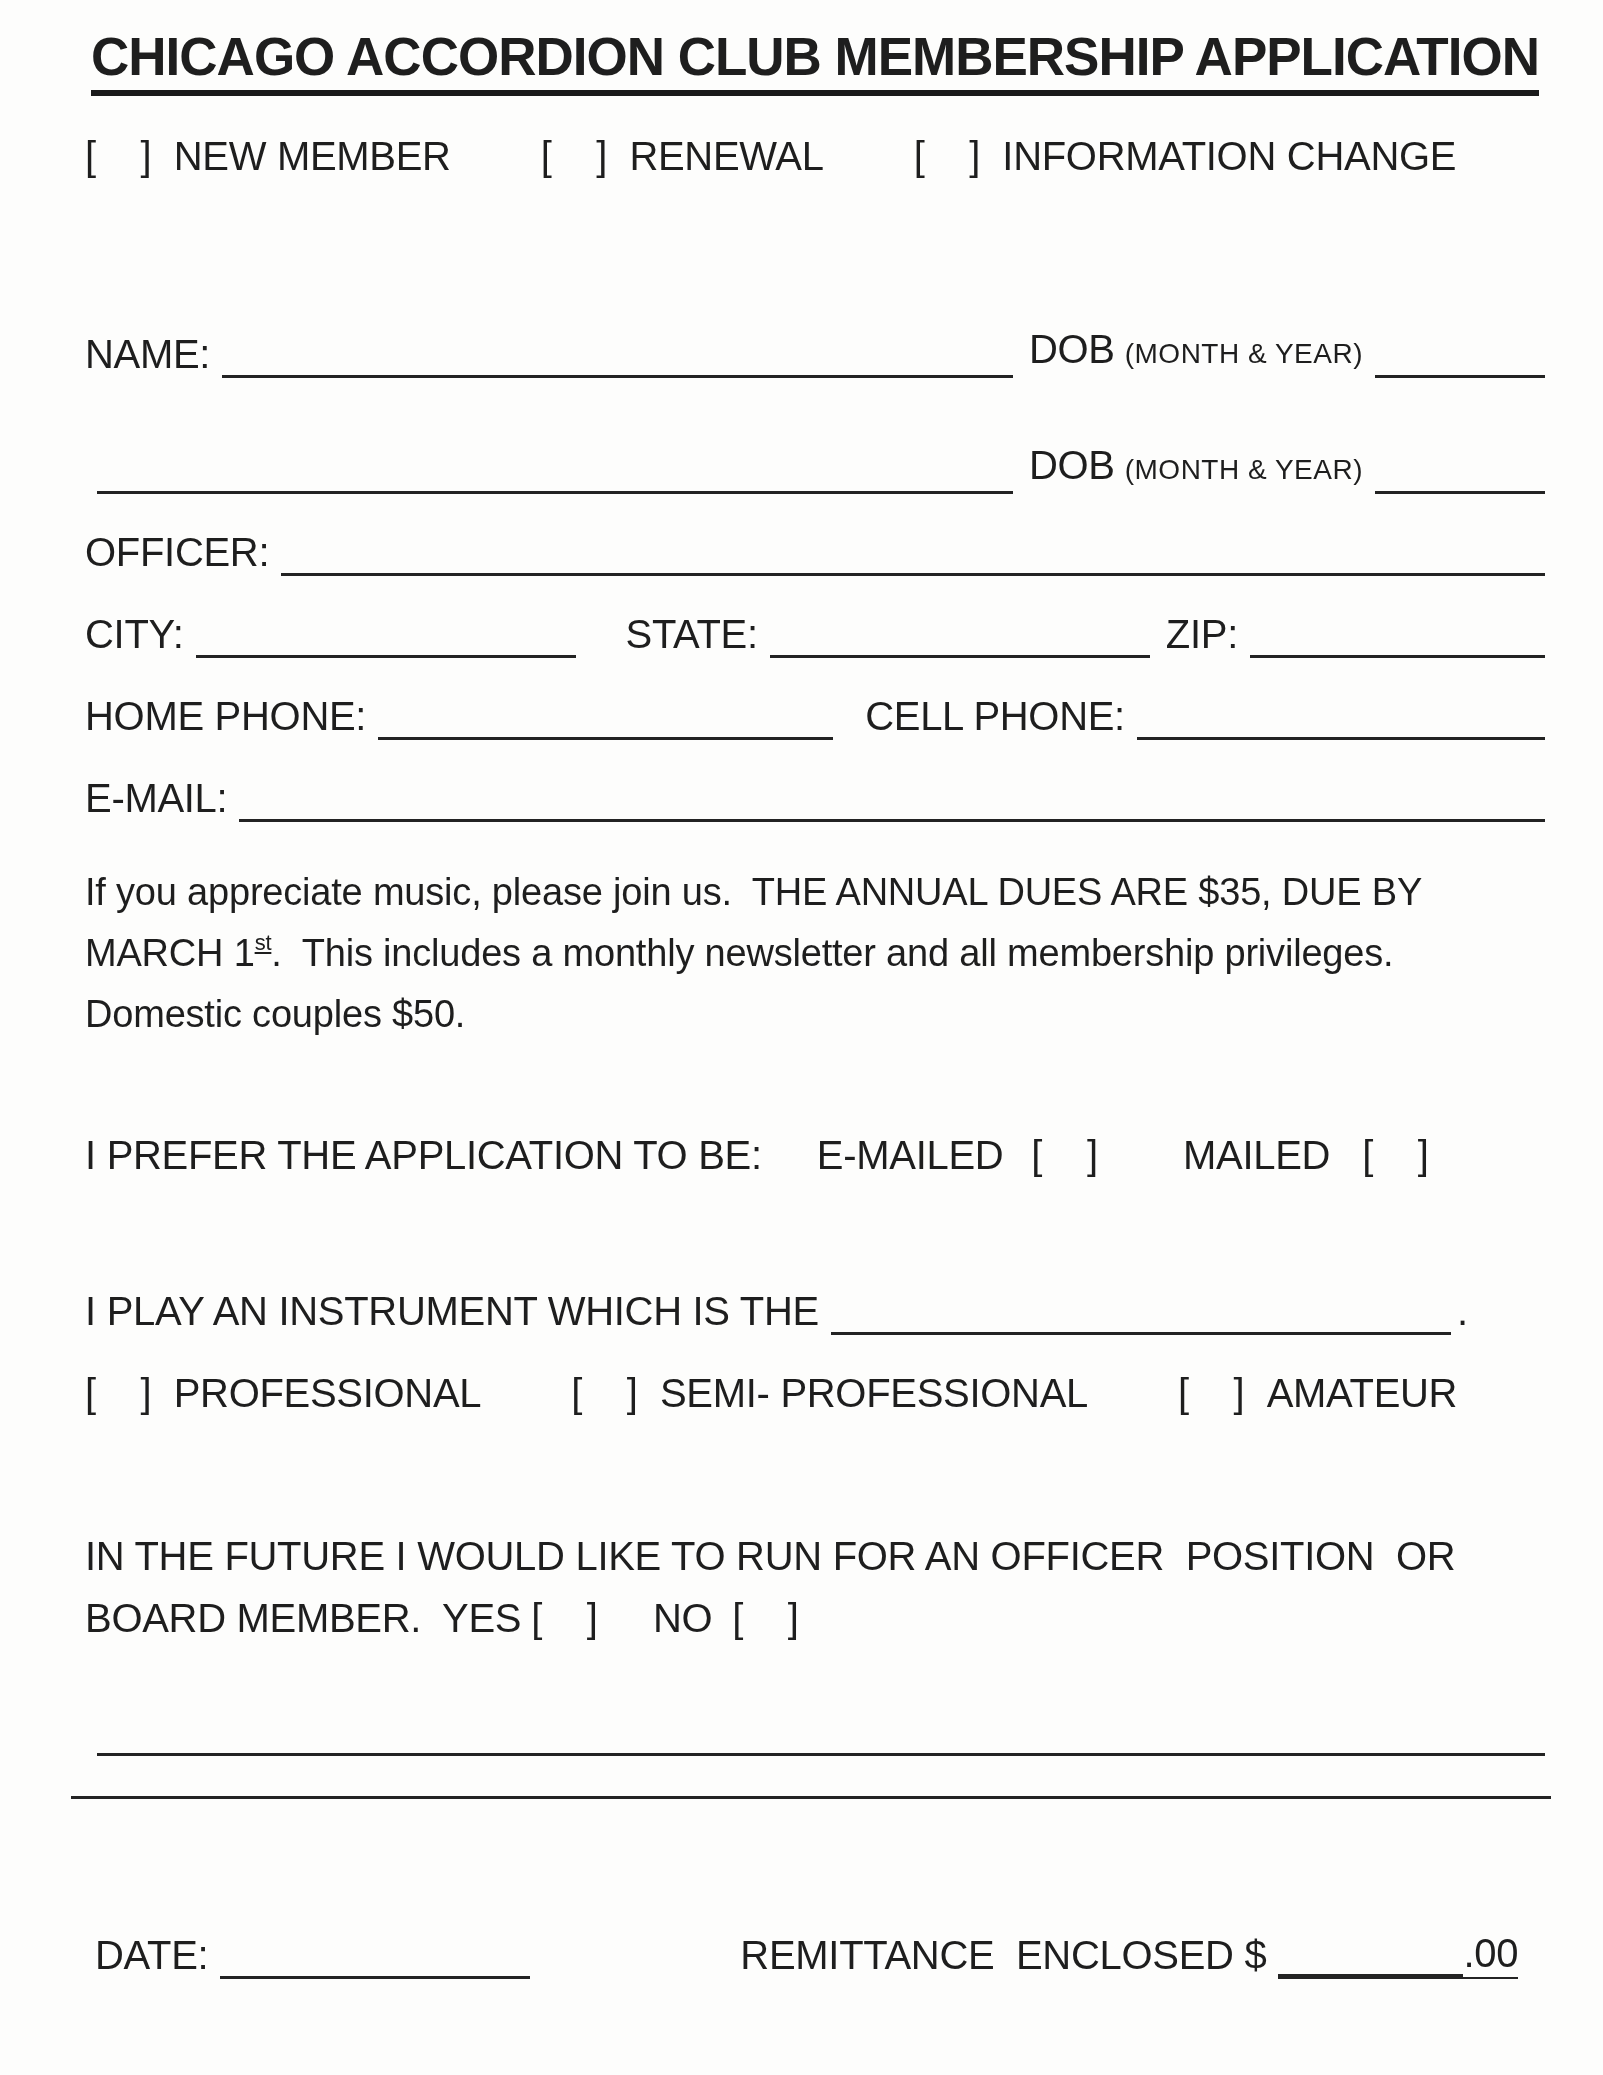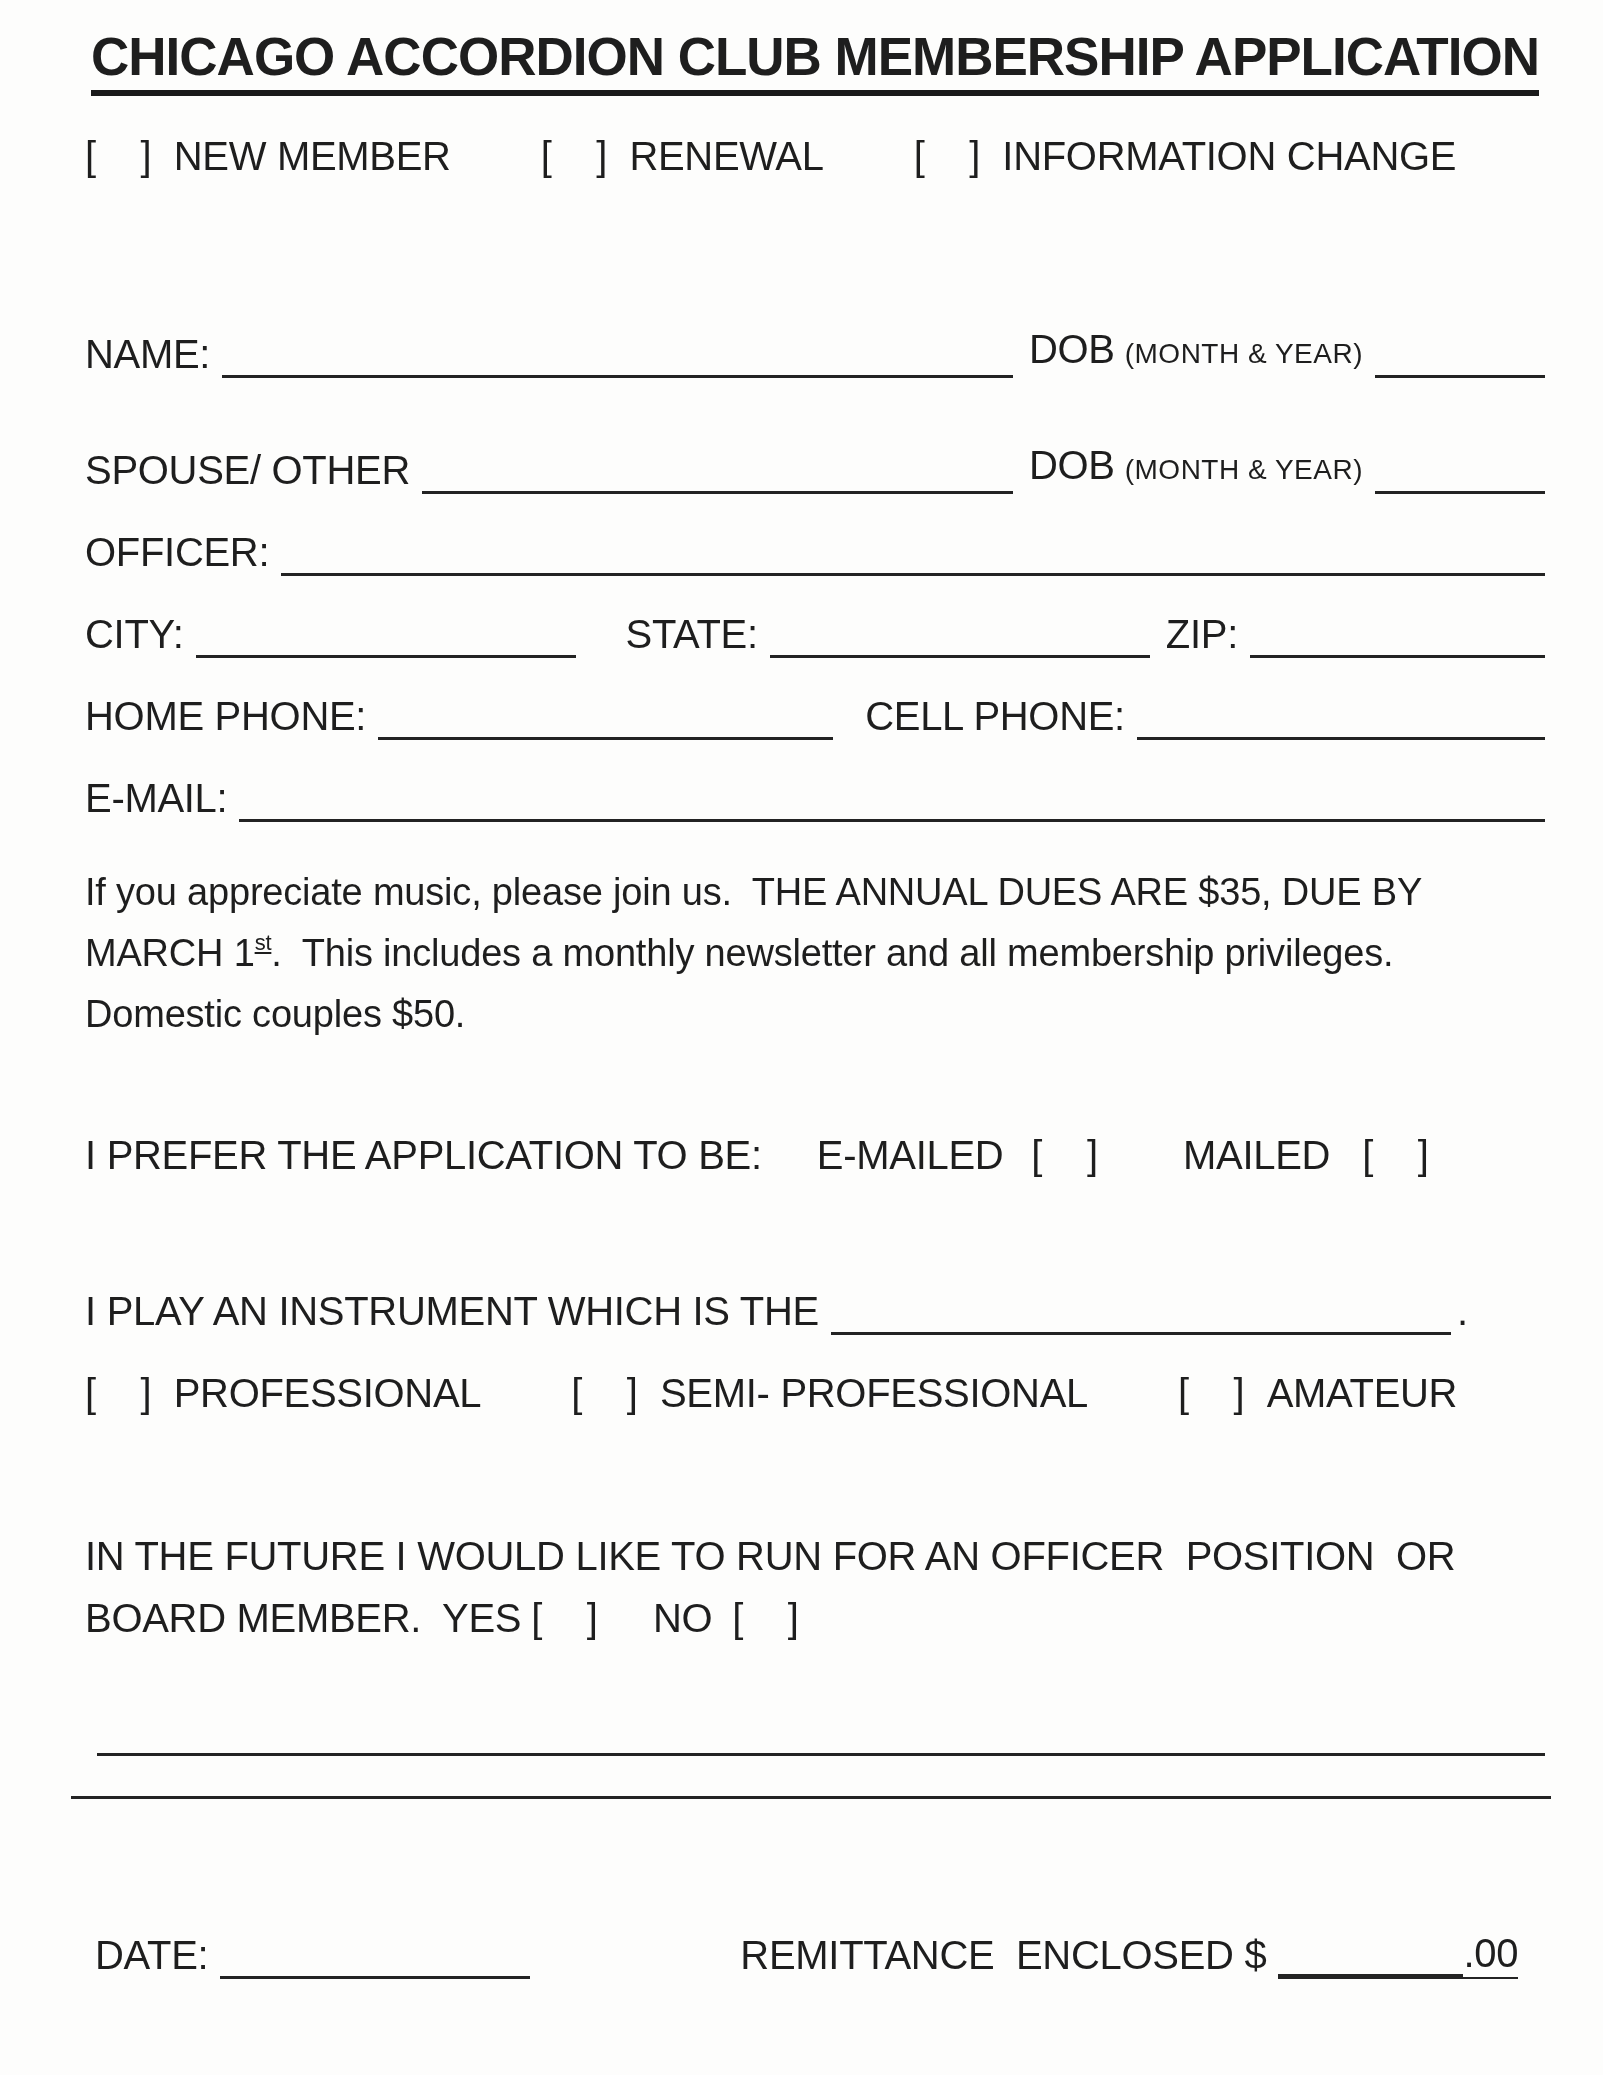--- a/index.html
+++ b/index.html
@@ -149,21 +149,20 @@
     <span class="t">NAME:</span>
     <span class="blank grow"></span>
     <span class="dob-group">
       <span class="t">DOB</span>
       <span class="dob-hint t">(MONTH &amp; YEAR)</span>
     </span>
     <span class="blank dob-blank"></span>
   </div>
 
   <div class="row r-std">
-    <span class="t">SPOUSE/ OTHER</span>
     <span class="blank grow"></span>
     <span class="dob-group">
       <span class="t">DOB</span>
       <span class="dob-hint t">(MONTH &amp; YEAR)</span>
     </span>
     <span class="blank dob-blank"></span>
   </div>
 
   <div class="row r-std">
     <span class="t">OFFICER:</span>

